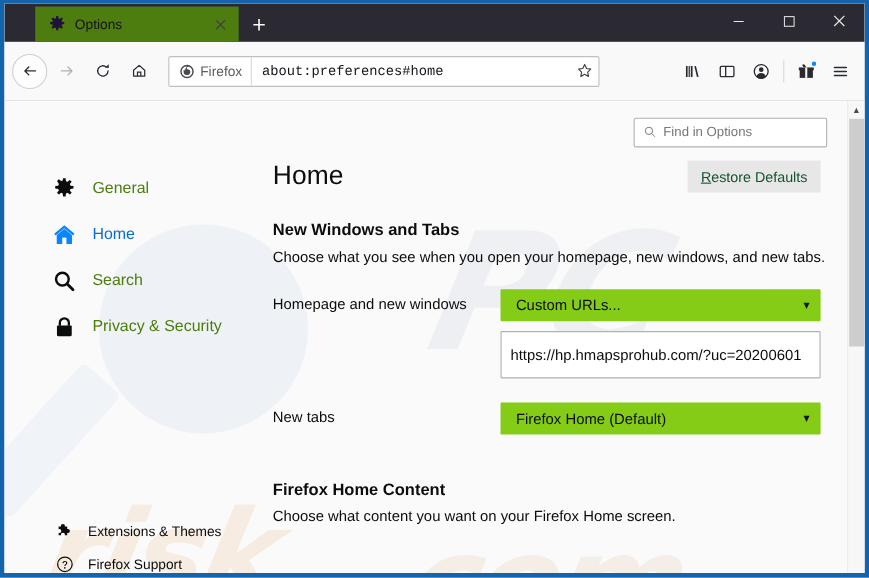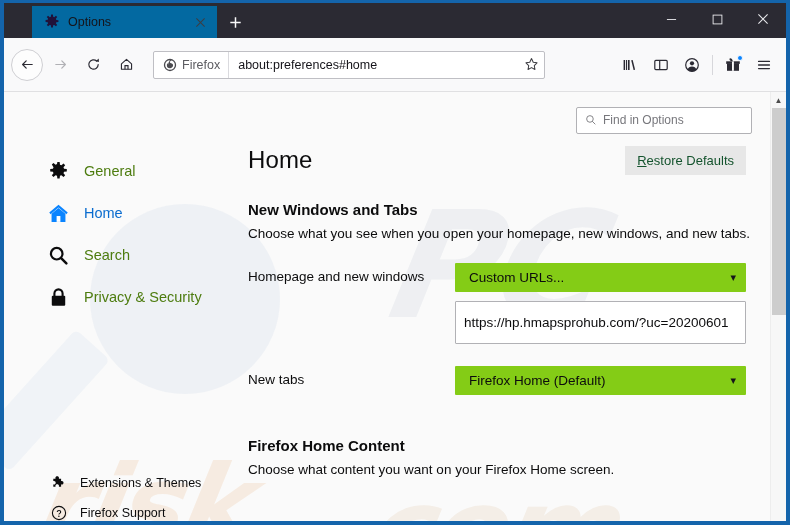--- a/index.html
+++ b/index.html
@@ -24,21 +24,21 @@
     height: 35px;
     background: #2b2a33;
     display: flex;
     align-items: flex-end;
   }
   .tab {
     position: relative;
     height: 32px;
     width: 185px;
     margin-left: 28px;
-    background: #0369a1;
+    background: #4d7c0f;
     display: flex;
     align-items: center;
     padding: 0 8px 0 12px;
     gap: 8px;
   }
   .tab-icon { width: 16px; height: 16px; flex: 0 0 16px; display:block; }
   .tab-title {
     flex: 1 1 auto;
     font-size: 12.5px;
     color: #15141a;
@@ -100,20 +100,21 @@
     border-right: 1px solid #dadade;
   }
   #identity-label { font-size: 12.5px; color: #5c5c61; white-space: nowrap; }
   #urltext {
     flex: 1 1 auto;
     font-size: 12.5px;
     color: #15141a;
     padding: 0 9px;
     white-space: nowrap;
     overflow: hidden;
+    font-family: Liberation Mono, monospace;
   }
   #star { width: 26px; display:flex; align-items:center; justify-content:center; flex:0 0 26px; }
   #toolbar-right { display: flex; align-items: center; gap: 1px; margin-left: auto; }
   .tbtn {
     width: 30px; height: 30px;
     display: flex; align-items: center; justify-content: center;
     position: relative;
     flex: 0 0 30px;
   }
   .tbar-sep { width:1px; height:20px; background:#d7d7db; margin:0 4px; }

